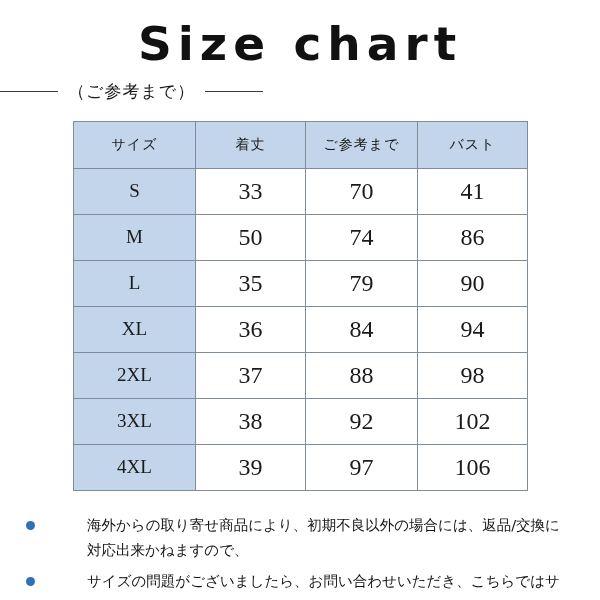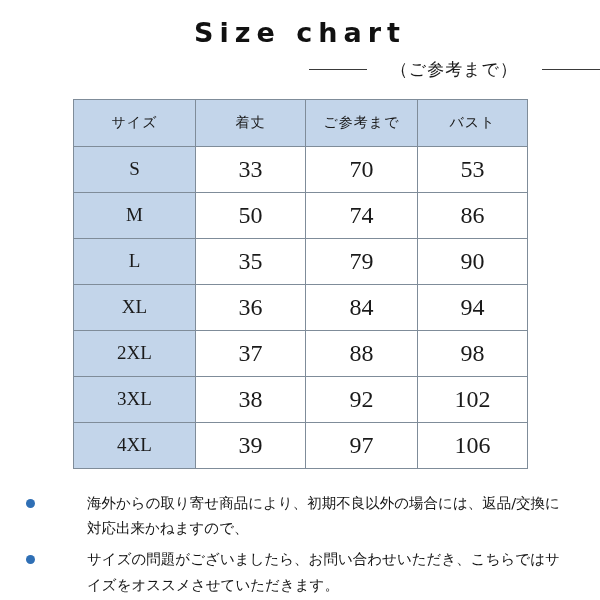--- a/index.html
+++ b/index.html
@@ -18,35 +18,35 @@
     position: relative;
     width: 600px;
     height: 600px;
     box-sizing: border-box;
   }
 
   
   .title {
     text-align: center;
     font-family: "DejaVu Sans", sans-serif;
-    font-size: 27px;
+    font-size: 47px;
     font-weight: bold;
     letter-spacing: 6px;
     color: #111111;
     margin-top: 18px;
     line-height: 1.1;
     white-space: pre;
   }
 
   .subtitle-row {
     display: flex;
     align-items: center;
-    justify-content: flex-end;
+    justify-content: flex-start;
     margin-top: 10px;
-    gap: 24px;
+    gap: 10px;
   }
   .sub-line {
     width: 58px;
     height: 1px;
     background: #3a3a3a;
   }
   .subtitle {
     font-family: "DejaVu Sans", sans-serif;
     font-size: 17px;
     letter-spacing: 1px;
@@ -147,21 +147,21 @@
           <th>着丈</th>
           <th>ご参考まで</th>
           <th>バスト</th>
         </tr>
       </thead>
       <tbody>
         <tr>
           <td class="size-cell">S</td>
           <td>33</td>
           <td>70</td>
-          <td>53</td>
+          <td>41</td>
         </tr>
         <tr>
           <td class="size-cell">M</td>
           <td>50</td>
           <td>74</td>
           <td>86</td>
         </tr>
         <tr>
           <td class="size-cell">L</td>
           <td>35</td>

